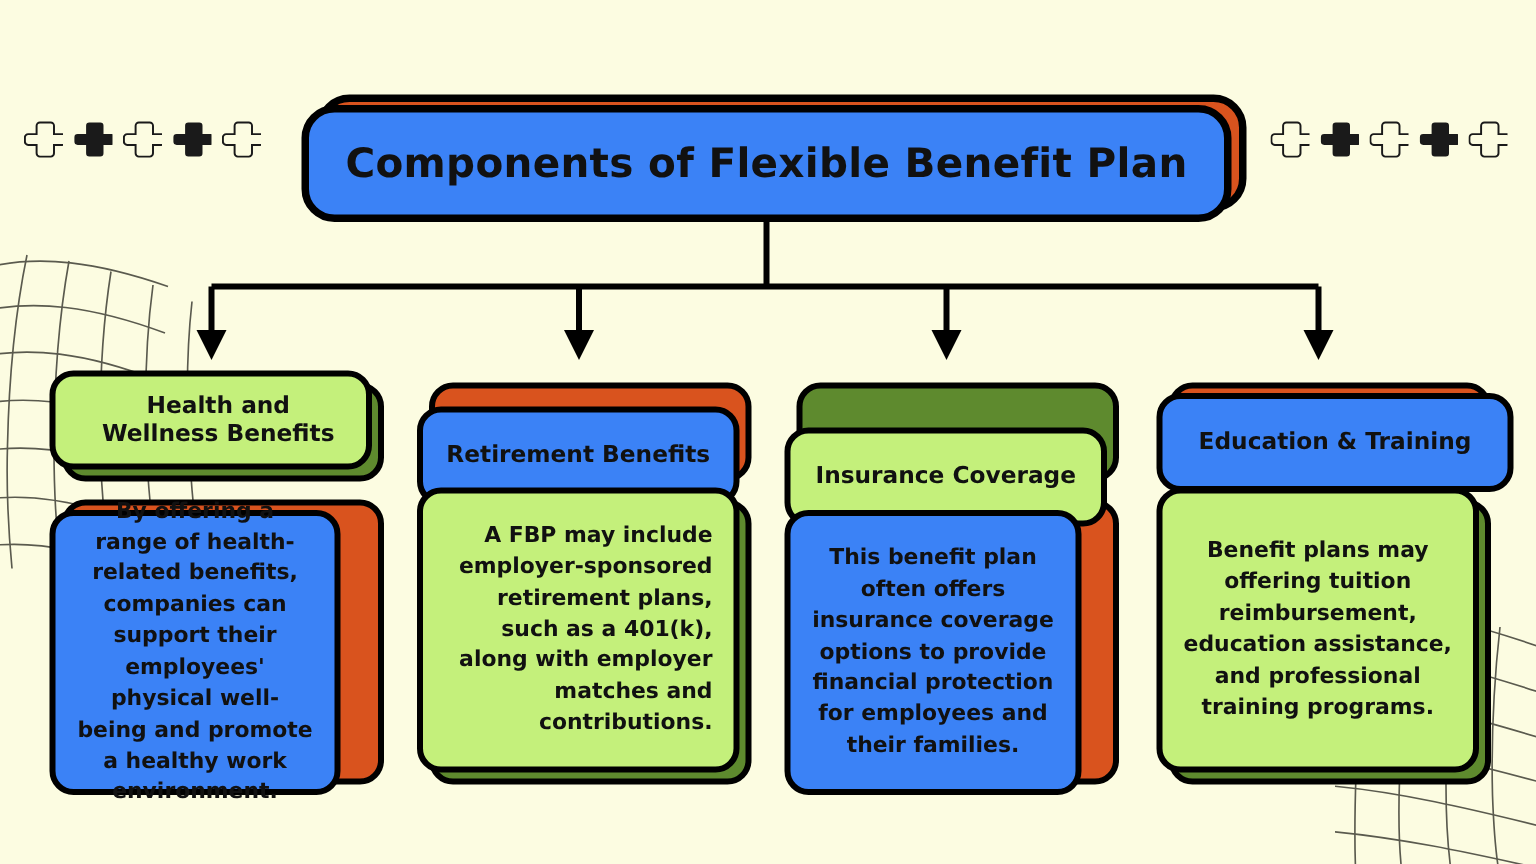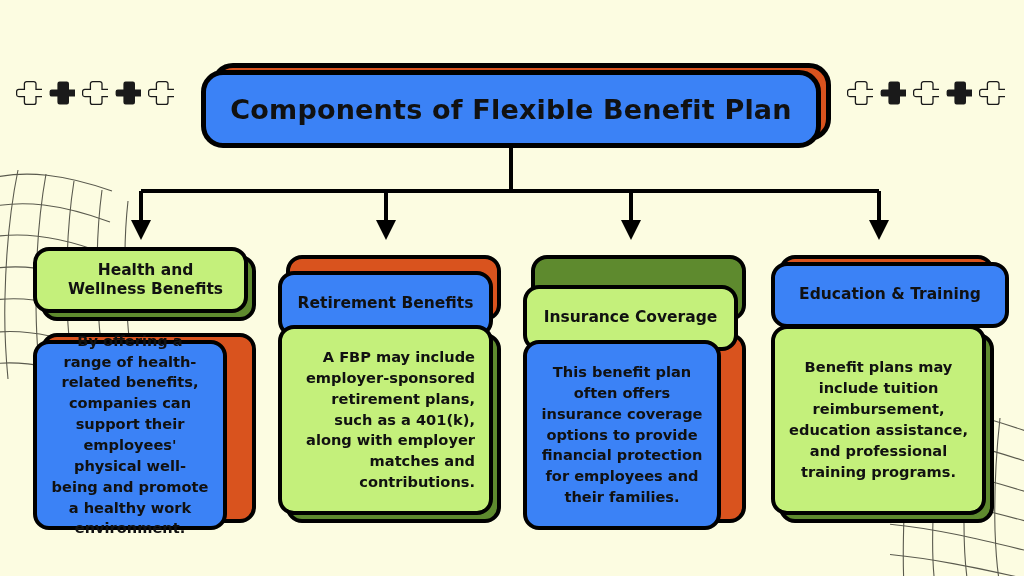--- a/index.html
+++ b/index.html
@@ -241,16 +241,16 @@
     <span class="col-body-text">This benefit plan often offers insurance coverage options to provide financial protection for employees and their families.</span>
   </div>
 
   <div class="card-shadow sh-orange" style="left:779px; top:255px; width:215px; height:66px;"></div>
   <div class="card fill-yellow col-head" style="left:771px; top:247px; width:238px;">
     <span class="col-head-text">Education &amp; Training</span>
   </div>
 
   <div class="card-shadow sh-green" style="left:779px; top:333px; width:215px; height:190px;"></div>
   <div class="card fill-green col-body" style="left:771px; top:325px; width:215px;">
-    <span class="col-body-text">Benefit plans may include tuition reimbursement, education assistance, and professional training programs.</span>
+    <span class="col-body-text">Benefit plans may offering tuition reimbursement, education assistance, and professional training programs.</span>
   </div>
 
 </div>
 
 </body></html>

